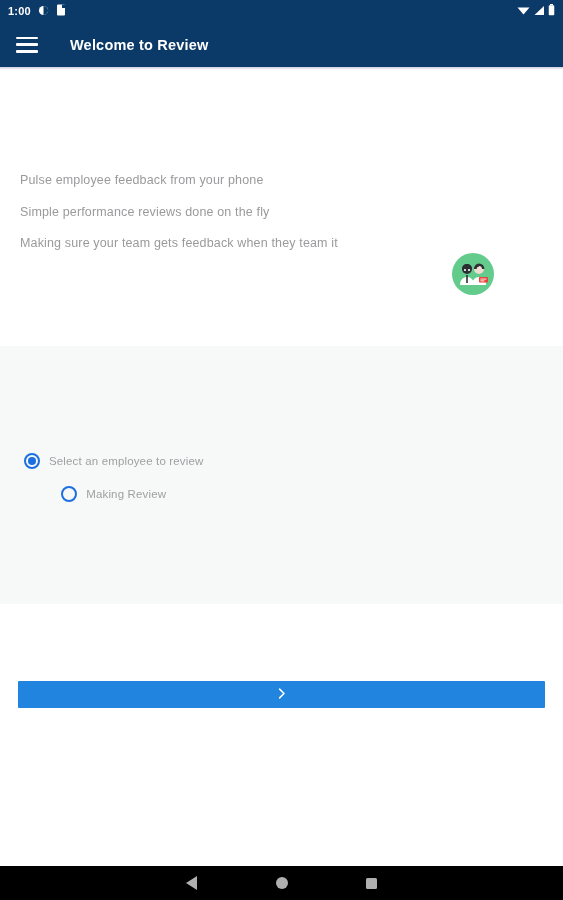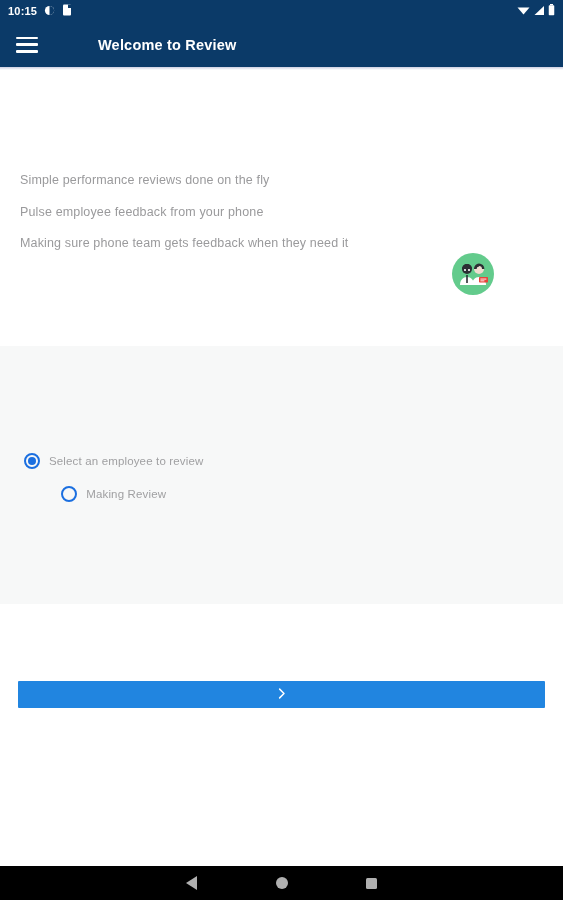--- a/index.html
+++ b/index.html
@@ -45,21 +45,20 @@
 
   
   .app-bar {
     height: 45px;
     background: #0b3a68;
     display: flex;
     align-items: center;
     padding: 0 0 0 16px;
     box-sizing: border-box;
     position: relative;
-    gap: 28px;
   }
   .hamburger {
     width: 22px;
     height: 16px;
     display: flex;
     flex-direction: column;
     justify-content: space-between;
     cursor: pointer;
     flex: 0 0 auto;
   }
@@ -229,21 +228,21 @@
     height: 11px;
     background: #b0b0b0;
     border-radius: 1.5px;
   }
 </style>
 </head>
 <body>
 
 <div class="status-bar">
   <div class="status-left">
-    <span class="status-time">10:15</span>
+    <span class="status-time">1:00</span>
     <span class="sysicon">
       <svg width="11" height="11" viewBox="0 0 24 24">
         <circle cx="12" cy="12" r="10" fill="#ffffff"></circle>
         <path d="M12 2 A10 10 0 0 1 12 22 Z" fill="#0b3a68"></path>
       </svg>
     </span>
     <span class="sysicon">
       <svg width="10" height="12" viewBox="0 0 20 24">
         <rect x="2" y="1" width="16" height="22" rx="2" fill="#ffffff"></rect>
         <rect x="12" y="1" width="6" height="7" fill="#0b3a68"></rect>
@@ -275,23 +274,23 @@
     <span></span>
     <span></span>
     <span></span>
   </div>
   <div class="app-title">Welcome to Review</div>
 </div>
 <div class="appbar-shadow"></div>
 
 <div class="hero">
   <div class="tagline-list">
+    <div class="tagline">Pulse employee feedback from your phone</div>
     <div class="tagline">Simple performance reviews done on the fly</div>
-    <div class="tagline">Pulse employee feedback from your phone</div>
-    <div class="tagline">Making sure phone team gets feedback when they need it</div>
+    <div class="tagline">Making sure your team gets feedback when they team it</div>
   </div>
 
   <div class="people-badge">
     <svg width="42" height="42" viewBox="0 0 42 42">
 
       <circle cx="15" cy="16" r="5" fill="#2b2f33"></circle>
       <path d="M15 11 a5 5 0 0 1 5 5 h-10 a5 5 0 0 1 5 -5 z" fill="#2b2f33"></path>
       <circle cx="13" cy="17" r="1.1" fill="#ffffff"></circle>
       <circle cx="17" cy="17" r="1.1" fill="#ffffff"></circle>
       <path d="M8 32 c0 -5 3 -8 7 -8 c4 0 7 3 7 8 z" fill="#ffffff"></path>

